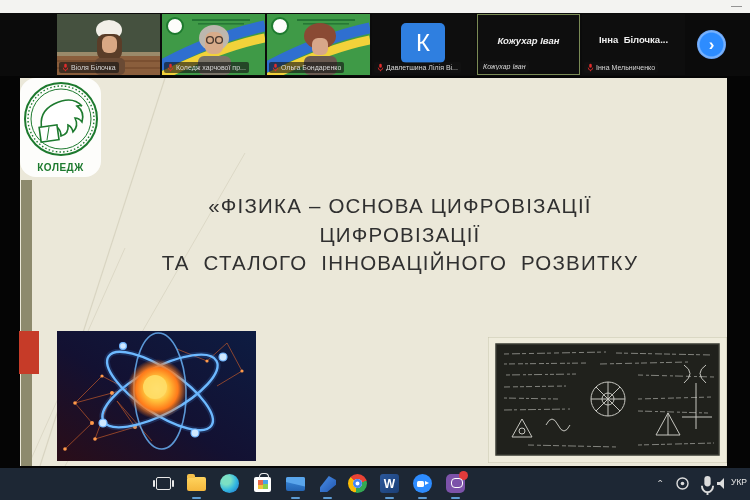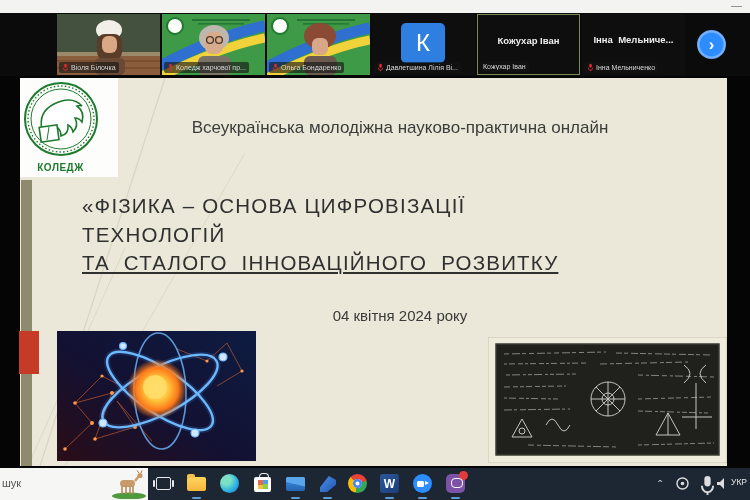--- a/index.html
+++ b/index.html
@@ -6,43 +6,43 @@
   *{box-sizing:border-box;font-family:"Liberation Sans","DejaVu Sans",sans-serif;}
   #root{position:relative;width:750px;height:500px;overflow:hidden;background:#000;}
 
   
   .titlebar{position:absolute;left:0;top:0;width:750px;height:13px;background:#f3f3f1;}
   .min-dash{position:absolute;right:8px;top:-1px;font-size:11px;color:#777;cursor:default;}
 
   
   .strip{position:absolute;left:0;top:13px;width:750px;height:63px;background:#0b0b0b;}
   .tile{position:absolute;top:1px;width:103px;height:61px;background:#0e0e0e;overflow:hidden;}
-  .tile.active{border:1.5px solid #7a8a55;}
+  .tile.active{border:1.5px solid #7a8a55;font-style:italic;}
   .tile-name-center{position:absolute;left:0;right:0;top:20px;text-align:center;color:#efefef;
     font-size:9.5px;font-weight:bold;white-space:pre;}
   .name-tag{position:absolute;left:2px;bottom:2px;display:flex;align-items:center;gap:2px;
     background:rgba(20,20,20,.62);border-radius:2px;padding:0 3px;height:11px;max-width:96px;}
   .name-tag span{color:#d8d8d8;font-size:7px;white-space:nowrap;overflow:hidden;text-overflow:ellipsis;}
   .avatar-k{position:absolute;left:29px;top:9px;width:44px;height:40px;border-radius:5px;
     background:#2f7fe0;color:#fff;font-size:24px;display:flex;align-items:center;justify-content:center;}
   .next-btn{position:absolute;left:697px;top:17px;width:29px;height:29px;border-radius:50%;
     background:radial-gradient(circle at 50% 50%, #2d8cff 55%, #7db6ff 62%, #1a56c0 100%);
     color:#fff;display:flex;align-items:center;justify-content:center;font-size:17px;font-weight:bold;cursor:pointer;}
 
   
   .screenarea{position:absolute;left:0;top:76px;width:750px;height:392px;background:#050505;}
   .slide{position:absolute;left:20px;top:2px;width:707px;height:388px;background:#ebe8d9;}
   .olive-bar{position:absolute;left:1px;top:102px;width:11px;height:286px;background:#8d8a6d;}
   .red-block{position:absolute;left:-1px;top:253px;width:20px;height:43px;background:#c63b28;}
-  .logo-box{position:absolute;left:0px;top:0px;width:98px;height:99px;background:#fdfdfb;}
+  .logo-box{position:absolute;left:0px;top:0px;width:81px;height:99px;background:#fdfdfb;border-radius:16px;}
   .heading{position:absolute;left:80px;top:38px;width:600px;text-align:center;color:#3c3c3c;
     font-size:17px;line-height:23px;font-weight:500;}
-  .titleblock{position:absolute;left:62px;top:114px;width:620px;text-align:left;color:#303030;
+  .titleblock{position:absolute;left:70px;top:114px;width:620px;text-align:center;color:#303030;
     font-size:20.5px;line-height:28.5px;font-weight:500;letter-spacing:1.2px;}
-  .titleblock .wide{word-spacing:7px;text-decoration:underline;}
+  .titleblock .wide{word-spacing:7px;}
   .dateline{position:absolute;left:70px;top:229px;width:620px;text-align:center;color:#3a3a3a;font-size:15px;}
   .img-abs{position:absolute;}
 
   
   .taskbar{position:absolute;left:0;top:468px;width:750px;height:32px;background:#1d2734;}
   .search-zone{position:absolute;left:0;top:0;width:148px;height:32px;background:#f6f6f4;}
   .search-text{position:absolute;left:2px;top:9px;font-size:11px;color:#555;}
   .tb-ic{position:absolute;top:5px;width:21px;height:21px;cursor:pointer;}
   .underline{position:absolute;top:29px;width:9px;height:2px;border-radius:1px;background:#5d9bd3;}
   .tray-txt{position:absolute;top:9px;font-size:8.5px;color:#e6e6e6;cursor:pointer;}
@@ -170,21 +170,21 @@
     </div>
 
     <div class="tile active" style="left:477px;">
       <div class="tile-name-center">Кожухар Іван</div>
       <div class="name-tag">
         <span>Кожухар Іван</span>
       </div>
     </div>
 
     <div class="tile" style="left:582px;">
-      <div class="tile-name-center">Інна  Мельниче...</div>
+      <div class="tile-name-center">Інна  Білочка...</div>
       <div class="name-tag">
         <svg width="7" height="9" viewBox="0 0 10 12">
           <rect x="3.2" y="0.5" width="3.6" height="6" rx="1.8" fill="#e02b2b"></rect>
           <path d="M1.8 6.2a3.2 3.6 0 0 0 6.4 0" stroke="#e02b2b" stroke-width="1.2" fill="none"></path>
           <line x1="5" y1="9.6" x2="5" y2="11.4" stroke="#e02b2b" stroke-width="1.2"></line>
         </svg>
         <span>Інна Мельниченко</span>
       </div>
     </div>
 
@@ -211,30 +211,28 @@
           <circle cx="41" cy="41" r="30" fill="none" stroke="#1d7a2e" stroke-width="1"></circle>
           <circle cx="41" cy="41" r="33" fill="none" stroke="#1d7a2e" stroke-width="1.4" stroke-dasharray="1.5 2.2"></circle>
           <path d="M22 52 q-4 -18 12 -26 q18 -9 28 2 q-2 -1 -5 0 q8 6 5 16 q-3 -4 -7 -4 q4 8 -2 14 q-1 -5 -5 -7 q1 9 -7 11 q0 -5 -3 -8 q-3 8 -11 7 q2 -4 1 -8 q-4 4 -6 3z" fill="#fff" stroke="#1d7a2e" stroke-width="1.6"></path>
           <rect x="20" y="48" width="18" height="15" fill="#fff" stroke="#1d7a2e" stroke-width="1.6" transform="rotate(-8 29 55)"></rect>
           <line x1="29" y1="49" x2="27" y2="62" stroke="#1d7a2e" stroke-width="1"></line>
         </svg>
         <div style="position:absolute;left:0;bottom:4px;width:81px;text-align:center;color:#1d7a2e;font-weight:bold;font-size:10px;letter-spacing:.5px;">КОЛЕДЖ</div>
       </div>
 
       <div class="heading">
-        <div>Всеукраїнська молодіжна науково-практична онлайн</div>
       </div>
 
       <div class="titleblock">
         <div>«ФІЗИКА – ОСНОВА ЦИФРОВІЗАЦІЇ</div>
-        <div>ТЕХНОЛОГІЙ</div>
+        <div>ЦИФРОВІЗАЦІЇ</div>
         <div class="wide">ТА СТАЛОГО ІННОВАЦІЙНОГО РОЗВИТКУ</div>
       </div>
 
-      <div class="dateline">04 квітня 2024 року</div>
 
       <svg class="img-abs" style="left:37px;top:253px;" width="199" height="130">
         <defs>
           <linearGradient id="abg" x1="0" y1="1" x2="1" y2="0">
             <stop offset="0" stop-color="#2a0d18"></stop>
               <stop offset=".45" stop-color="#131132"></stop>
               <stop offset="1" stop-color="#0d1c42"></stop>
           </linearGradient>
           <radialGradient id="nuc">
             <stop offset="0" stop-color="#fff3b0"></stop>
@@ -311,35 +309,20 @@
           <path d="M196 28 q12 8 0 18"></path>
             <path d="M218 28 q-12 8 0 18"></path>
           <path d="M58 88 q6 -12 12 0 q6 12 12 0"></path>
         </g>
       </svg>
 
     </div>
   </div>
 
   <div class="taskbar">
-    <div class="search-zone">
-      <span class="search-text">шук</span>
-      <svg style="position:absolute;left:110px;top:2px;" width="38" height="29">
-        <ellipse cx="19" cy="26" rx="17" ry="3.5" fill="#4e9a3e"></ellipse>
-        <rect x="10" y="10" width="15" height="7" rx="3.5" fill="#c89a6a"></rect>
-        <line x1="12" y1="16" x2="12" y2="24" stroke="#b8895a" stroke-width="1.6"></line>
-        <line x1="16" y1="16" x2="16" y2="24" stroke="#b8895a" stroke-width="1.6"></line>
-        <line x1="20" y1="16" x2="20" y2="24" stroke="#b8895a" stroke-width="1.6"></line>
-        <line x1="23" y1="16" x2="23" y2="24" stroke="#b8895a" stroke-width="1.6"></line>
-        <path d="M25 11 L29 6" stroke="#c89a6a" stroke-width="2.4"></path>
-        <circle cx="30" cy="5.5" r="2.6" fill="#c89a6a"></circle>
-        <line x1="29" y1="3" x2="27" y2="0.5" stroke="#a87848" stroke-width="1"></line>
-        <line x1="31" y1="3" x2="32" y2="0.5" stroke="#a87848" stroke-width="1"></line>
-      </svg>
-    </div>
 
     <div class="tb-ic" style="left:153px;">
         <div class="taskview-ic"></div>
       </div>
     <div class="tb-ic" style="left:186px;">
         <div class="folder-ic"></div>
       </div>
     <div class="tb-ic" style="left:219px;">
         <div class="edge-ic"></div>
       </div>

